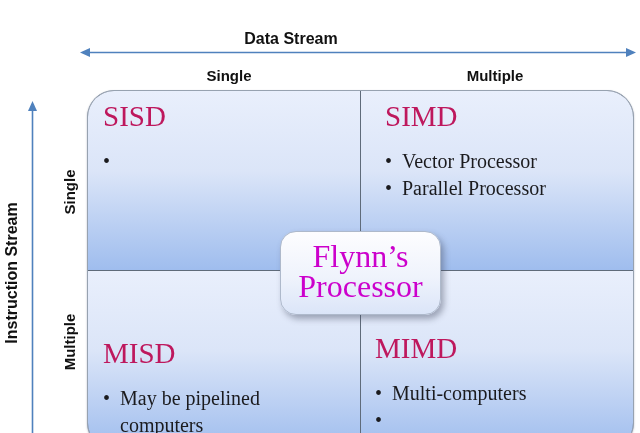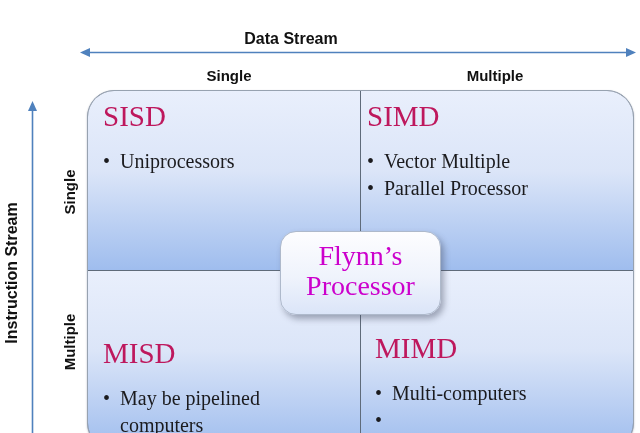--- a/index.html
+++ b/index.html
@@ -42,37 +42,37 @@
     display:grid;grid-template-columns:272px 1fr;grid-template-rows:179px 1fr;gap:1px;
   }
   .cell{
     background:linear-gradient(180deg,#e9effc 0%,#dbe5f8 45%,#9fbdee 100%);
   }
   .q-content{position:absolute;color:#1b1b1e;}
   .q-title{
     font-family:"Liberation Serif",serif;font-size:29px;line-height:32px;color:#be185d;
   }
   #sisd-block{left:103px;top:72px;}
-  #simd-block{left:367px;top:72px;}
+  #simd-block{left:385px;top:72px;}
   #misd-block{left:103px;top:309px;}
   #mimd-block{left:375px;top:304px;}
   .q-bullets{
     margin-top:16px;font-family:"Liberation Serif",serif;font-size:20px;line-height:27px;
   }
   #misd-block .q-bullets{width:195px;}
   .bullet{display:flex;}
   .bullet .dot{width:17px;flex:0 0 17px;}
   
   #center-box{
     position:absolute;left:280px;top:203px;width:161px;height:84px;
     border-radius:16px;border:1px solid #aeb9cb;
     background:linear-gradient(180deg,#fdfdff 0%,#eff3fc 55%,#dbe5f8 100%);
     box-shadow:3px 4px 6px rgba(70,78,100,.45);
     text-align:center;box-sizing:border-box;padding-top:9px;
-    font-family:"Liberation Serif",serif;font-size:28px;line-height:30px;
+    font-family:"Liberation Serif",serif;font-size:32px;line-height:30px;
     color:#cc00cc;
   }
 </style>
 </head>
 <body>
 
 <div id="stage">
 
   <div id="data-stream-label" class="axis-title">Data Stream</div>
 
@@ -101,31 +101,30 @@
     <div class="cell"></div>
     <div class="cell"></div>
     <div class="cell"></div>
   </div>
 
   <div id="sisd-block" class="q-content">
     <div class="q-title">SISD</div>
     <div class="q-bullets">
       <div class="bullet">
         <span class="dot">•</span>
-        <span>Uniprocessors</span>
       </div>
     </div>
   </div>
 
   <div id="simd-block" class="q-content">
     <div class="q-title">SIMD</div>
     <div class="q-bullets">
       <div class="bullet">
         <span class="dot">•</span>
-        <span>Vector Multiple</span>
+        <span>Vector Processor</span>
       </div>
       <div class="bullet">
         <span class="dot">•</span>
         <span>Parallel Processor</span>
       </div>
     </div>
   </div>
 
   <div id="misd-block" class="q-content">
     <div class="q-title">MISD</div>

